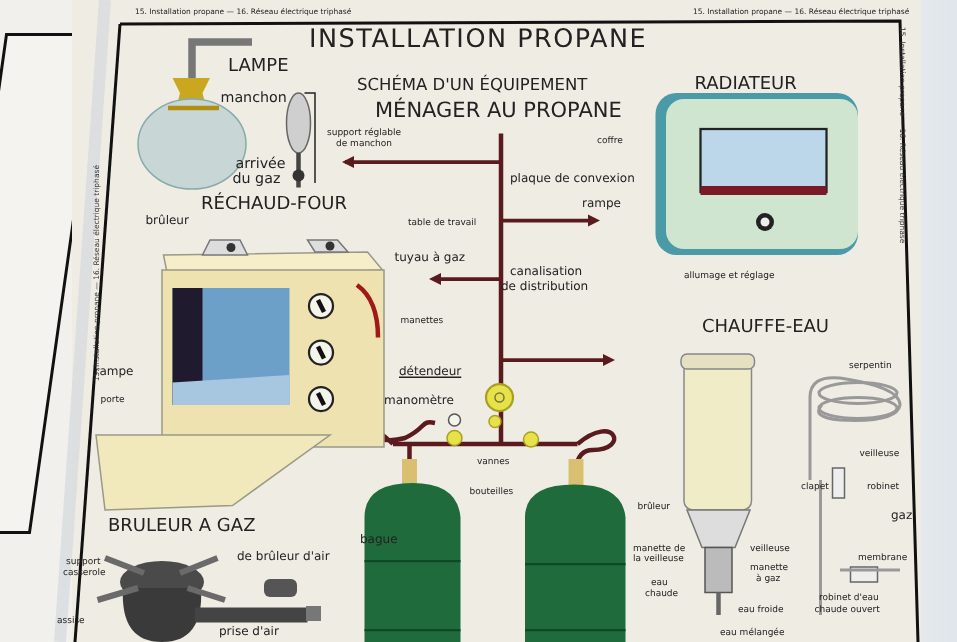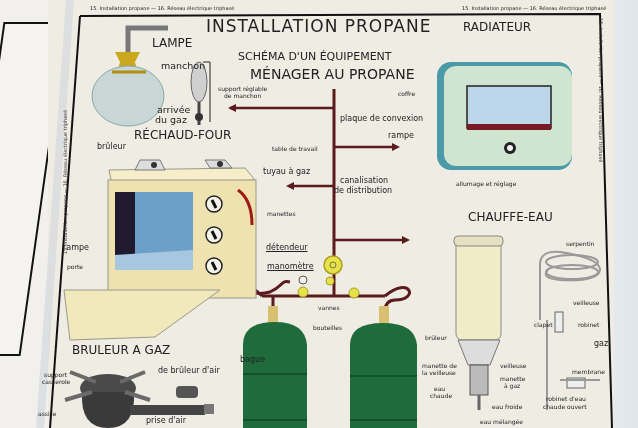--- a/index.html
+++ b/index.html
@@ -134,44 +134,44 @@
 <div class="lbl tiny" style="left:90px;top:5px;font-size:5px;">15. Installation propane — 16. Réseau électrique triphasé</div>
 <div class="lbl tiny" style="left:462px;top:5px;font-size:5px;">15. Installation propane — 16. Réseau électrique triphasé</div>
 <div class="vtext" style="left:604px;top:18px;transform:rotate(90deg);">15. Installation propane — 16. Réseau électrique triphasé</div>
 <div class="vtext" style="left:62px;top:110px;transform:rotate(-90deg) translateX(-100%);">15. Installation propane — 16. Réseau électrique triphasé</div>
 
 <div class="lbl title" style="left:206px;top:16px;">INSTALLATION PROPANE</div>
 <div class="lbl sect" style="left:238px;top:50px;font-size:11px;">SCHÉMA D'UN ÉQUIPEMENT</div>
 <div class="lbl sect" style="left:250px;top:66px;font-size:14px;">MÉNAGER AU PROPANE</div>
 
 <div class="lbl sect" style="left:152px;top:36px;">LAMPE</div>
-<div class="lbl med" style="left:147px;top:60px;margin-left:14px;">manchon</div>
+<div class="lbl med" style="left:147px;top:60px;">manchon</div>
 <div class="lbl tiny" style="left:218px;top:85px;">support réglable</div>
 <div class="lbl tiny" style="left:224px;top:92px;">de manchon</div>
 <div class="lbl med" style="left:157px;top:104px;">arrivée</div>
 <div class="lbl med" style="left:155px;top:114px;">du gaz</div>
 
-<div class="lbl sect" style="left:463px;top:20px;">RADIATEUR</div>
+<div class="lbl sect" style="left:463px;top:48px;">RADIATEUR</div>
 <div class="lbl tiny" style="left:398px;top:90px;">coffre</div>
 <div class="lbl small" style="left:340px;top:114px;">plaque de convexion</div>
 <div class="lbl small" style="left:388px;top:131px;">rampe</div>
 <div class="lbl tiny" style="left:456px;top:180px;">allumage et réglage</div>
 
 <div class="lbl sect" style="left:134px;top:128px;">RÉCHAUD-FOUR</div>
 <div class="lbl small" style="left:97px;top:142px;">brûleur</div>
 <div class="lbl tiny" style="left:272px;top:145px;">table de travail</div>
 <div class="lbl small" style="left:263px;top:167px;">tuyau à gaz</div>
 <div class="lbl tiny" style="left:267px;top:210px;">manettes</div>
 <div class="lbl small" style="left:63px;top:243px;">rampe</div>
 <div class="lbl tiny" style="left:67px;top:263px;">porte</div>
 
 <div class="lbl small" style="left:340px;top:176px;">canalisation</div>
 <div class="lbl small" style="left:334px;top:186px;">de distribution</div>
 <div class="lbl small" style="left:266px;top:243px;text-decoration:underline;">détendeur</div>
-<div class="lbl small" style="left:267px;top:262px;text-decoration:underline;">manomètre</div>
+<div class="lbl small" style="left:256px;top:262px;">manomètre</div>
 <div class="lbl tiny" style="left:318px;top:304px;">vannes</div>
 <div class="lbl tiny" style="left:313px;top:324px;">bouteilles</div>
 
 <div class="lbl sect" style="left:468px;top:210px;">CHAUFFE-EAU</div>
 <div class="lbl tiny" style="left:566px;top:240px;">serpentin</div>
 <div class="lbl tiny" style="left:573px;top:299px;">veilleuse</div>
 <div class="lbl tiny" style="left:534px;top:321px;">clapet</div>
 <div class="lbl tiny" style="left:578px;top:321px;">robinet</div>
 <div class="lbl small" style="left:594px;top:339px;">gaz</div>
 <div class="lbl tiny" style="left:572px;top:368px;">membrane</div>

